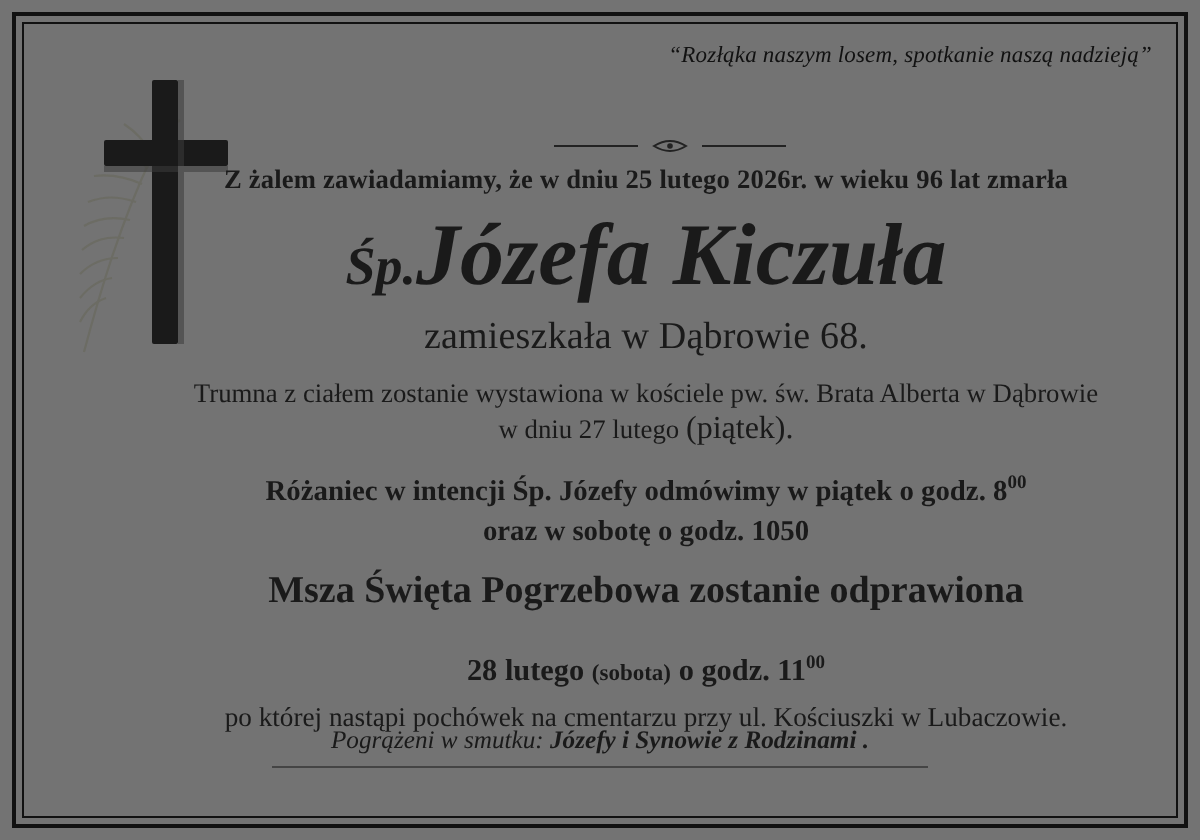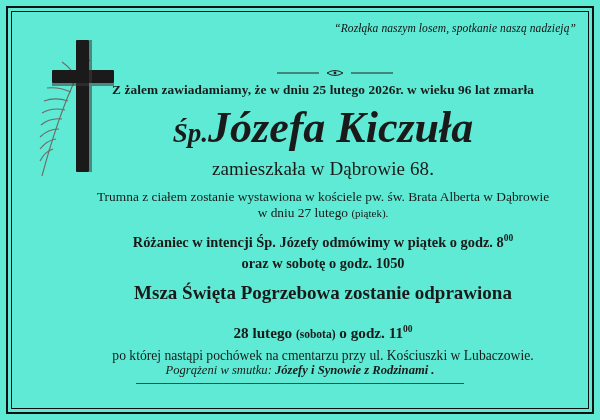--- a/index.html
+++ b/index.html
@@ -12,21 +12,21 @@
     background: #ffffff;
     font-family: "Liberation Serif", serif;
     color: #1a1a1a;
     overflow: hidden;
   }
   .notice {
     position: relative;
     width: 600px;
     height: 420px;
     box-sizing: border-box;
-    background: #5eead4;
+    background: #737373;
   }
   .border-outer {
     position: absolute;
     left: 6px;
     top: 6px;
     right: 6px;
     bottom: 6px;
     border: 2px solid #111111;
     box-sizing: border-box;
   }
@@ -113,21 +113,21 @@
     margin-top: 6px;
     letter-spacing: 0.1px;
   }
 
   .para {
     font-size: 13.4px;
     margin-top: 9px;
     line-height: 1.26;
   }
   .para .small {
-    font-size: 11px;
+    font-size: 16px;
   }
 
   .rosary {
     font-size: 14.4px;
     font-weight: bold;
     margin-top: 10px;
     line-height: 1.3;
   }
   .rosary .sup {
     font-size: 9.5px;

